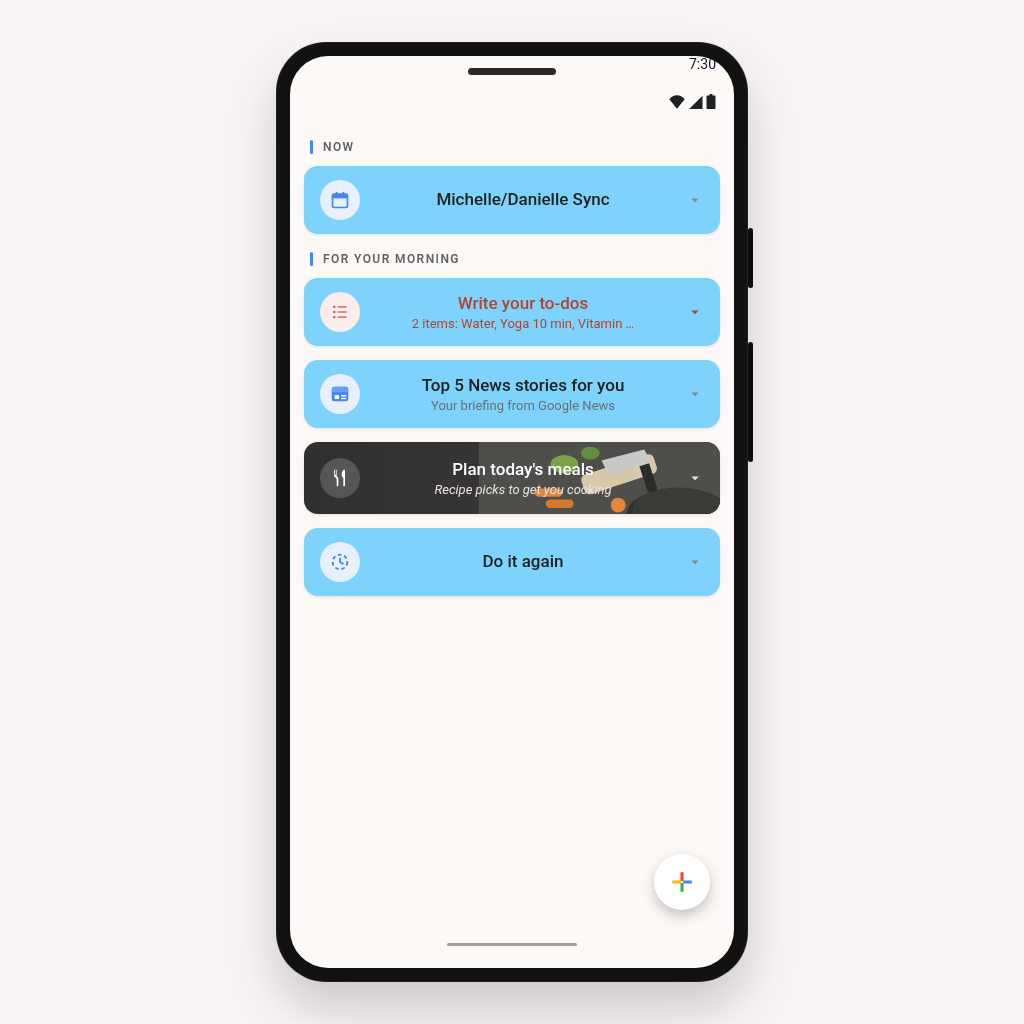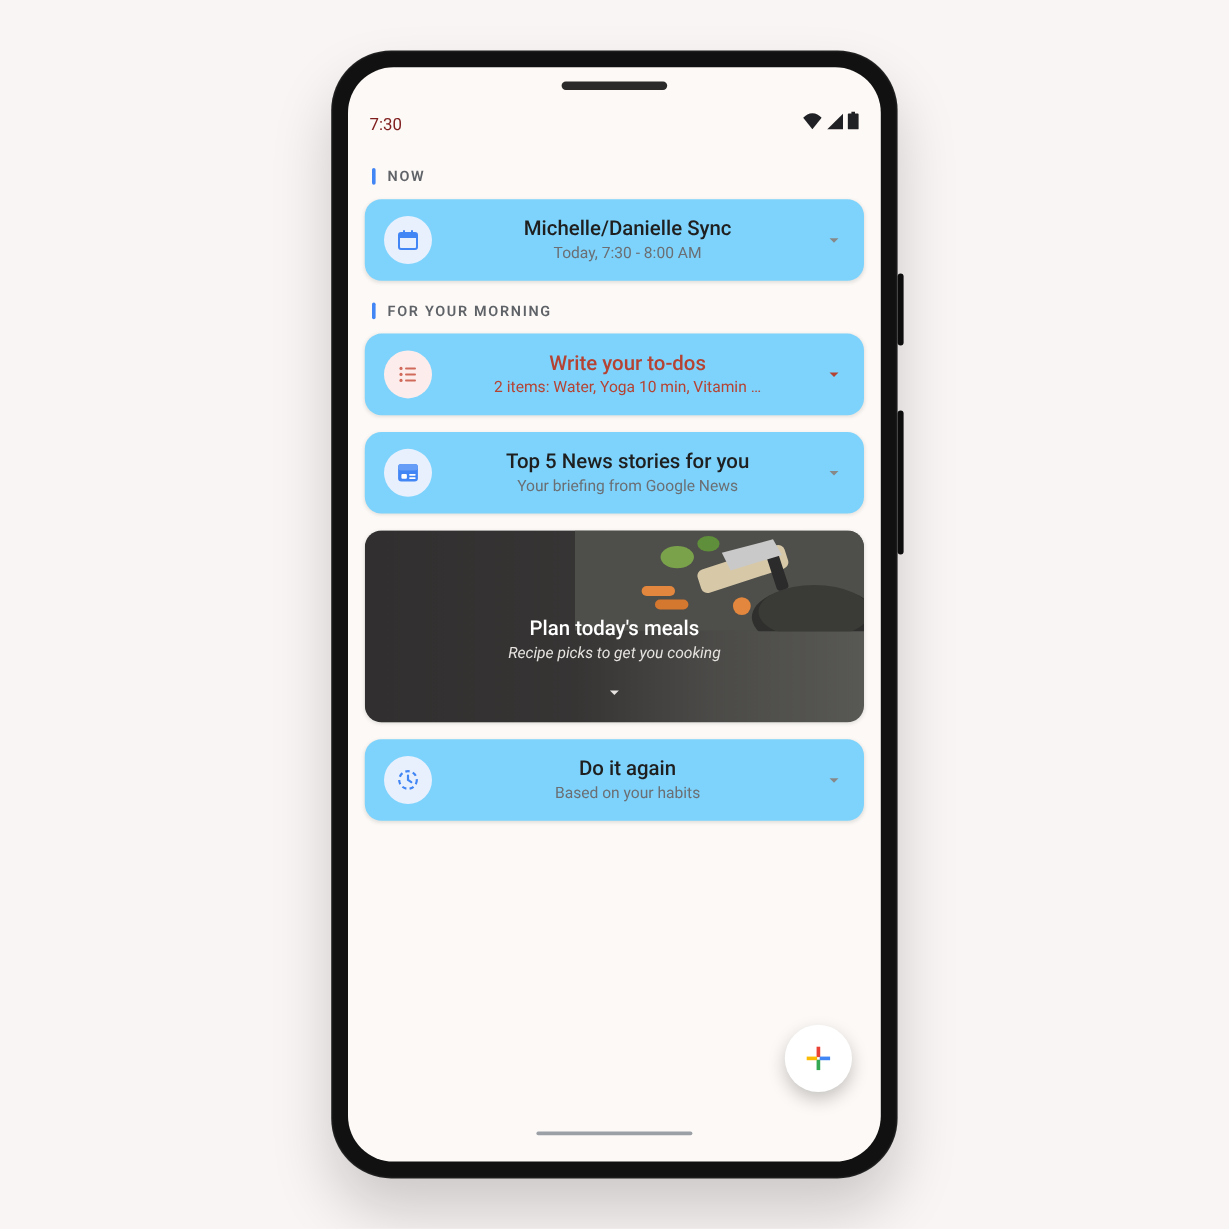--- a/index.html
+++ b/index.html
@@ -31,21 +31,21 @@
   .side-btn.b1{top:186px;height:60px;}
   .side-btn.b2{top:300px;height:120px;}
   .screen{
     position:relative;width:100%;height:100%;
     background:#fcf9f6;
     border-radius:38px;overflow:hidden;
   }
   
   .status{
     height:58px;display:flex;align-items:flex-end;justify-content:space-between;
-    padding:0 18px 2px;font-size:14px;color:#7f1d1d;box-sizing:border-box;
+    padding:0 18px 2px;font-size:14px;color:#0f172a;box-sizing:border-box;flex-direction:column;
   }
   .status .right{display:flex;align-items:flex-end;gap:3px;}
   
   .content{padding:8px 14px 16px;text-align:center;}
   .sec-label{
     display:flex;align-items:center;gap:10px;margin:18px 6px 12px;
     font-size:12px;letter-spacing:1.4px;color:#5f6368;font-weight:600;
   }
   .sec-label::before{content:"";width:3px;height:14px;border-radius:2px;background:#4285f4;}
   .card{
@@ -74,21 +74,21 @@
   .card.todo .chev{color:#b54333;}
   .ico.todo{background:#fdecec;color:#d06b5b;}
   
   .ico.news{background:#e8f0fe;}
   
   .card.meals{
     padding:16px 16px;
     background:
       linear-gradient(90deg, rgba(48,46,46,.98) 0%, rgba(48,46,46,.85) 42%, rgba(48,46,46,.35) 70%, rgba(48,46,46,.05) 100%),
       #5a5a56;
-    color:#fff;overflow:hidden;flex-direction:column;
+    color:#fff;overflow:hidden;
   }
   .card.meals .title{color:#fff;}
   .card.meals .sub{color:#e6e3e0;font-style:italic;}
   .card.meals .chev{color:#e6e3e0;}
   .ico.meals{background:rgba(255,255,255,.18);}
   .kitchen{position:absolute;right:0;top:0;bottom:0;width:58%;pointer-events:none;}
   
   .ico.again{background:#e8f0fe;color:#4285f4;}
   .ico.cal{background:#e8f0fe;color:#4285f4;}
   
@@ -146,21 +146,20 @@
         <div class="ico cal">
           <svg width="20" height="20" viewBox="0 0 24 24">
               <rect x="3" y="5" width="18" height="16" rx="2" fill="none" stroke="#4285f4" stroke-width="2"></rect>
               <rect x="3" y="5" width="18" height="5" fill="#4285f4"></rect>
               <rect x="7" y="2" width="2" height="5" rx="1" fill="#4285f4"></rect>
               <rect x="15" y="2" width="2" height="5" rx="1" fill="#4285f4"></rect>
             </svg>
         </div>
         <div class="txt">
           <div class="title">Michelle/Danielle Sync</div>
-          <div class="sub">Today, 7:30 - 8:00 AM</div>
         </div>
         <span class="chev">
           <svg width="18" height="18" viewBox="0 0 24 24">
               <path fill="currentColor" d="m7 10 5 5 5-5z"></path>
             </svg>
         </span>
       </div>
 
       <div class="sec-label">
         <span>FOR YOUR MORNING</span>
@@ -242,21 +241,20 @@
 
       <div class="card">
         <div class="ico again">
           <svg width="22" height="22" viewBox="0 0 24 24" fill="none" stroke="#4285f4" stroke-width="2">
               <circle cx="12" cy="12" r="8" stroke-dasharray="4 3"></circle>
               <path d="M12 8v4l3 2" stroke-linecap="round"></path>
             </svg>
         </div>
         <div class="txt">
           <div class="title">Do it again</div>
-          <div class="sub">Based on your habits</div>
         </div>
         <span class="chev">
           <svg width="18" height="18" viewBox="0 0 24 24">
               <path fill="currentColor" d="m7 10 5 5 5-5z"></path>
             </svg>
         </span>
       </div>
 
     </div>
 

